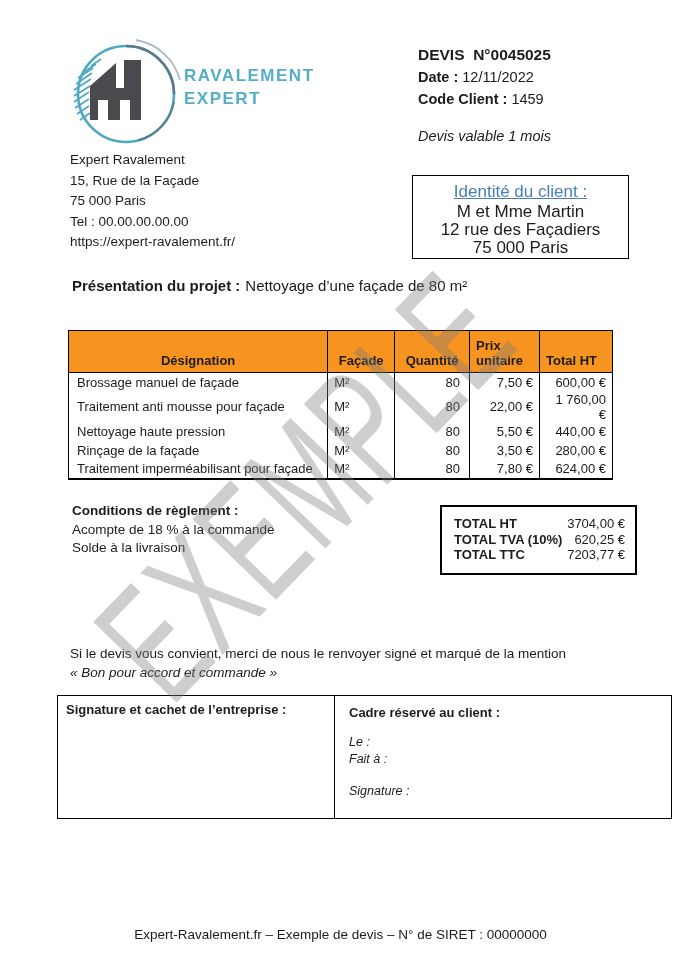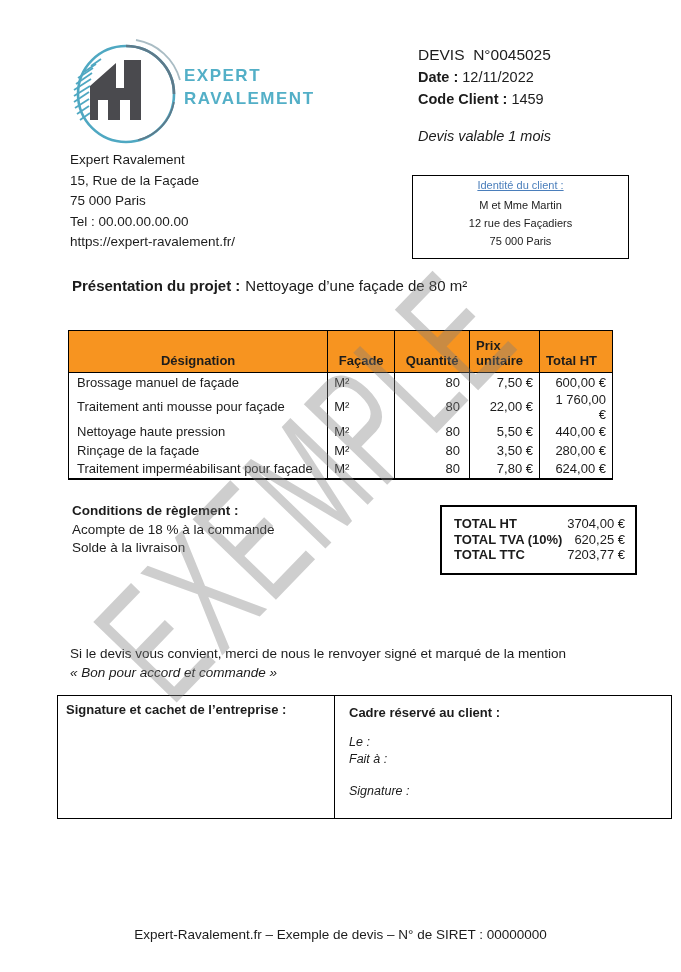--- a/index.html
+++ b/index.html
@@ -31,32 +31,32 @@
   
   .logo { position: absolute; left: 64px; top: 36px; width: 124px; height: 116px; }
   .brand {
     position: absolute; left: 184px; top: 64px;
     color: #53AFC7; font-weight: bold; font-size: 17px;
     letter-spacing: 1.5px; line-height: 23px;
   }
 
   
   .devis-info { position: absolute; left: 418px; top: 44px; font-size: 14.5px; line-height: 22px; }
-  .devis-title { font-size: 15.5px; font-weight: normal; }
+  .devis-title { font-size: 15.5px; font-weight: bold; }
   .devis-info .lbl { font-weight: bold; margin-right: 4px; }
   .validity { position: absolute; left: 418px; top: 128px; font-style: italic; font-size: 14.5px; }
 
   
   .company { position: absolute; left: 70px; top: 150px; font-size: 13.5px; line-height: 20.5px; }
 
   
   .client-box {
     position: absolute; left: 412px; top: 175px; width: 217px; height: 84px;
-    border: 1.5px solid #000; text-align: center; 
-    font-size: 11px; line-height: 18px;
+    border: 1.5px solid #000; text-align: center; padding-top: 7px;
+    font-size: 17px; line-height: 18px;
   }
   .client-box .title { color: #4A7EBB; text-decoration: underline; margin-bottom: 2px; }
 
   
   .project { position: absolute; left: 72px; top: 277px; font-size: 15px; }
   .project .lbl { font-weight: bold; margin-right: 5px; }
 
   
   table.items {
     position: absolute; left: 68px; top: 330px; width: 545px;
@@ -147,22 +147,22 @@
         <path d="M13,78 l12,-8"></path>
           <path d="M16,84 l10,-7"></path>
           <path d="M20,36 l12,-8"></path>
           <path d="M27,30 l10,-7"></path>
       </g>
 
       <path d="M26,84 L26,50 L52,27 L52,52 L60,52 L60,24 L77,24 L77,84 L66,84 L66,64 L56,64 L56,84 L44,84 L44,64 L34,64 L34,84 Z" fill="#4A4A4E"></path>
     </svg>
   </div>
   <div class="brand">
+    <div>RAVALEMENT</div>
     <div>EXPERT</div>
-    <div>RAVALEMENT</div>
   </div>
 
   <div class="devis-info">
     <div class="devis-title">DEVIS &nbsp;N°0045025</div>
     <div>
       <span class="lbl">Date :</span><span>12/11/2022</span>
     </div>
     <div>
       <span class="lbl">Code Client :</span><span>1459</span>
     </div>

